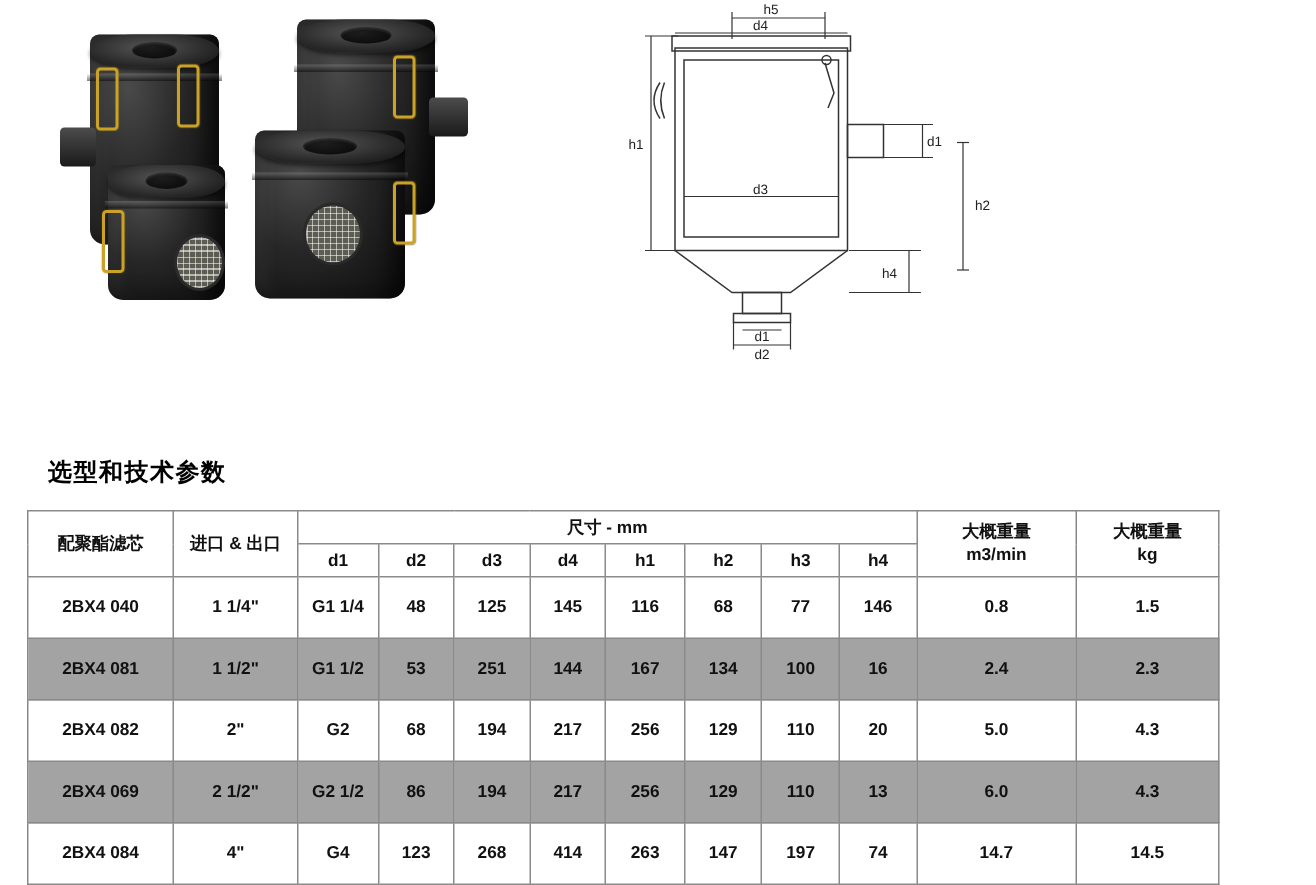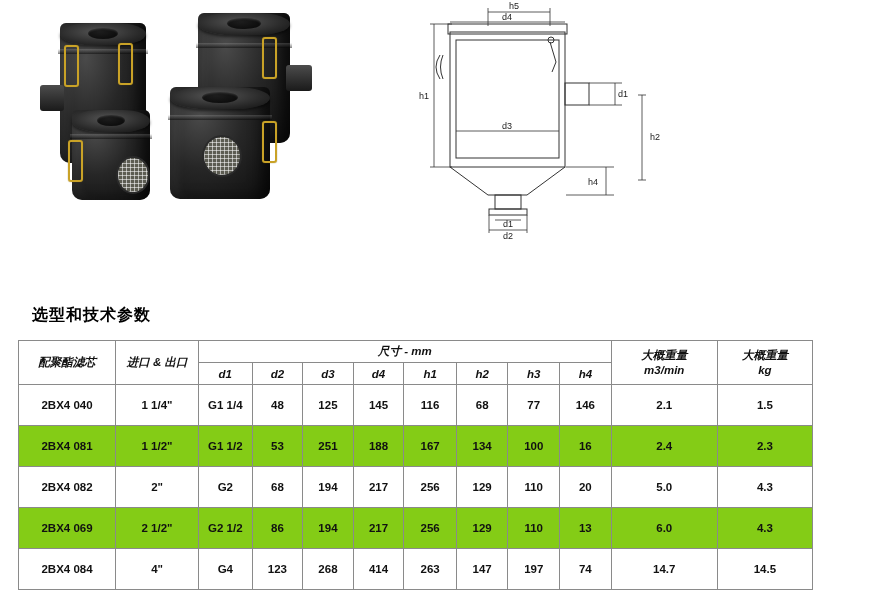--- a/index.html
+++ b/index.html
@@ -129,27 +129,26 @@
     text-align: center;
     vertical-align: middle;
     padding: 0;
     height: 40px;
     font-weight: bold;
     color: #111;
   }
   table.spec thead th {
     height: 21px;
     font-size: 11.5px;
-    font-style: italic;
   }
   table.spec thead th.tall {
     height: 42px;
   }
   .row-alt td {
-    background: #84cc16;
+    background: #a3a3a3;
   }
   .two-line { line-height: 1.25; }
 </style>
 </head>
 <body>
 
 <div class="top-area">
 
   <div class="photo">
 
@@ -307,30 +306,30 @@
         <td>2BX4 040</td>
         <td>1 1/4"</td>
         <td>G1 1/4</td>
         <td>48</td>
         <td>125</td>
         <td>145</td>
         <td>116</td>
         <td>68</td>
         <td>77</td>
         <td>146</td>
-        <td>2.1</td>
+        <td>0.8</td>
         <td>1.5</td>
       </tr>
       <tr class="row-alt">
         <td>2BX4 081</td>
         <td>1 1/2"</td>
         <td>G1 1/2</td>
         <td>53</td>
         <td>251</td>
-        <td>188</td>
+        <td>144</td>
         <td>167</td>
         <td>134</td>
         <td>100</td>
         <td>16</td>
         <td>2.4</td>
         <td>2.3</td>
       </tr>
       <tr>
         <td>2BX4 082</td>
         <td>2"</td>

